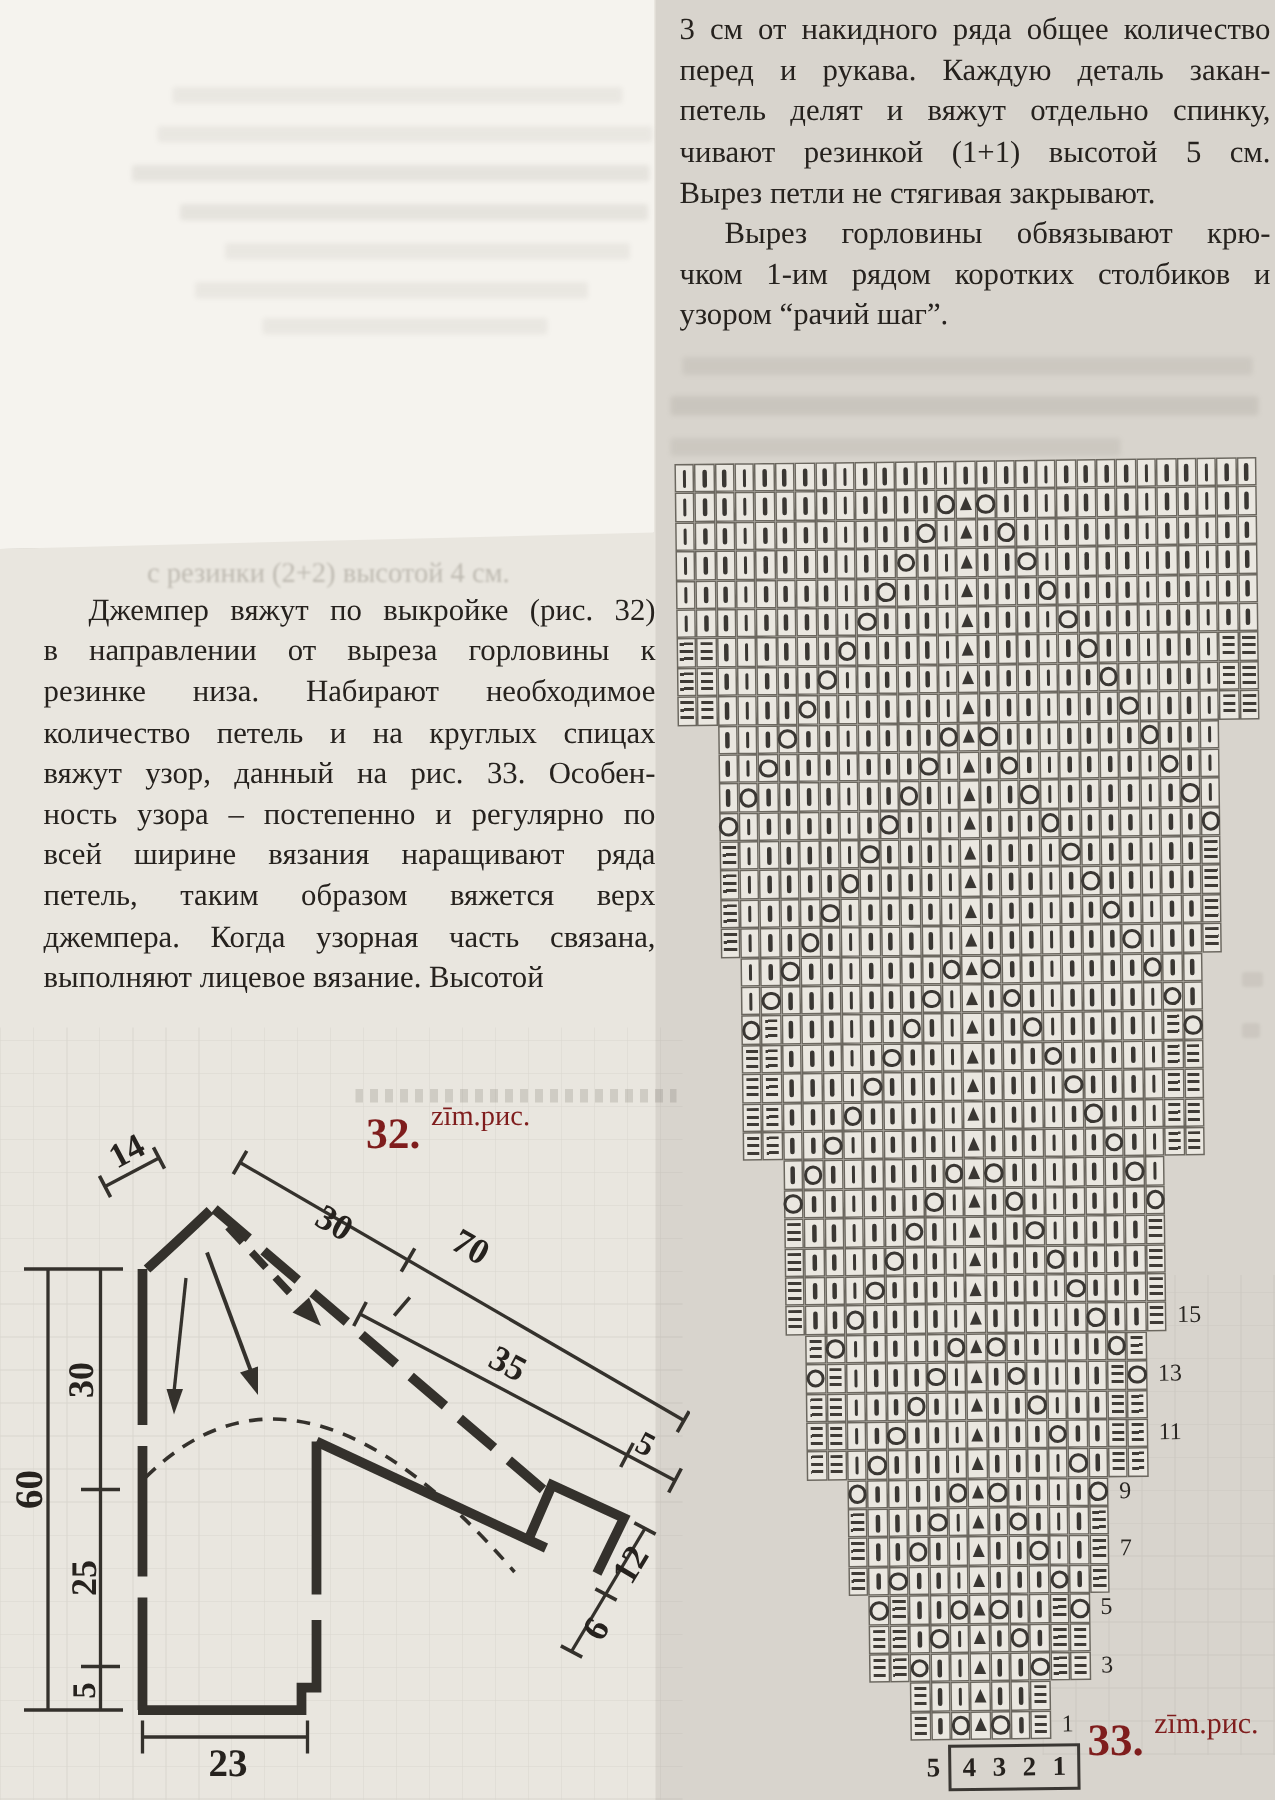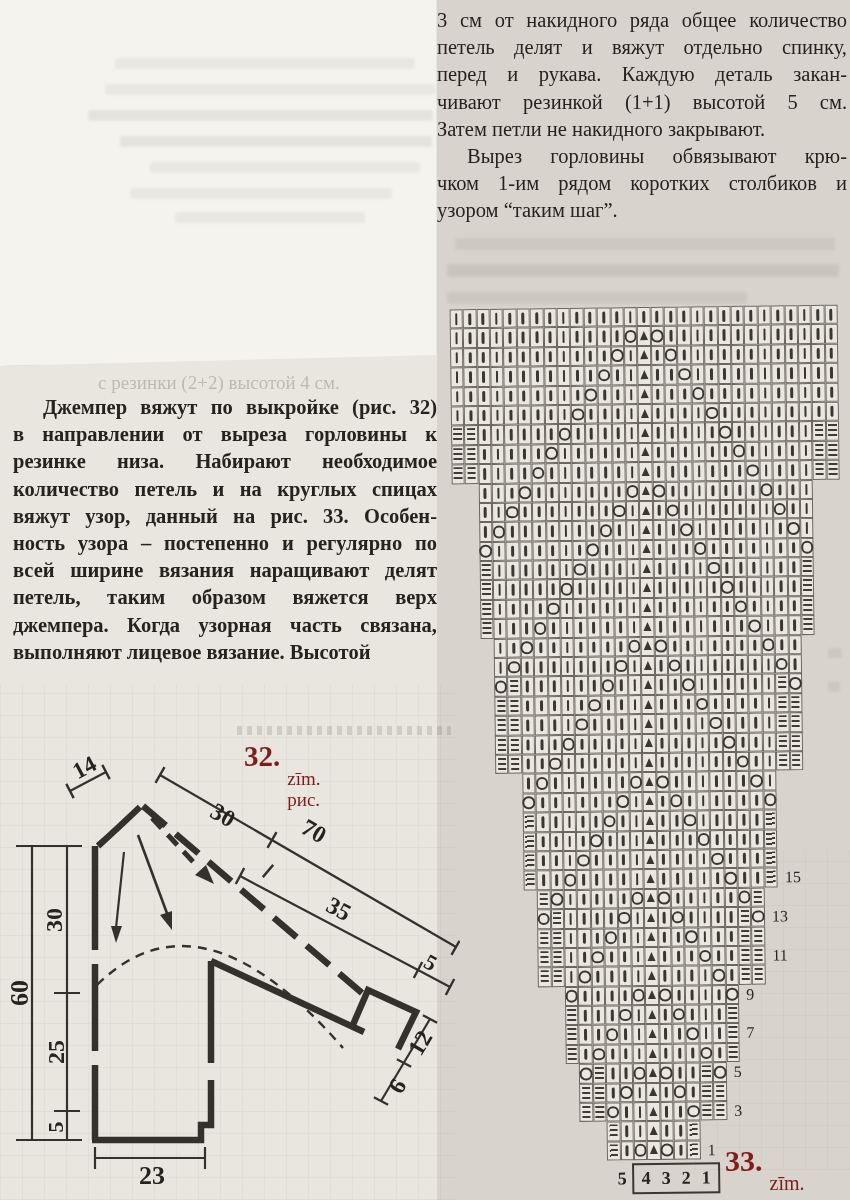--- a/index.html
+++ b/index.html
@@ -9,26 +9,26 @@
   .white-sheet{position:absolute;left:0;top:0;width:436px;height:366px;background:#f5f3ee;
     clip-path:polygon(0 0,100% 0,100% 97%,0 100%);box-shadow:0 3px 5px rgba(60,55,45,.25);}
   .ghost{position:absolute;background:#7b766c;opacity:.09;filter:blur(1.6px);border-radius:2px;}
   .ghost-strip{position:absolute;opacity:.20;filter:blur(.5px);
     background:repeating-linear-gradient(90deg,#6b665e 0 5px,transparent 5px 10px);}
   .ghost-grid{position:absolute;opacity:.12;background-image:
     repeating-linear-gradient(0deg,rgba(110,105,95,.5) 0 1px,transparent 1px 22px),
     repeating-linear-gradient(90deg,rgba(110,105,95,.5) 0 1px,transparent 1px 22px);}
   .ghost-text{position:absolute;color:#8a857a;opacity:.45;filter:blur(.7px);font-size:19px;white-space:nowrap;}
   .tblock{position:absolute;color:#26221e;font-size:20.5px;line-height:27.2px;}
-  .tline{text-align:justify;text-align-last:justify;white-space:normal;}
+  .tline{text-align:justify;text-align-last:justify;white-space:normal;padding-left:16px;}
   .tline.last{text-align-last:left;}
   .tline.ind{text-indent:30px;}
   .figcap{position:absolute;display:flex;gap:7px;color:#7f1d1d;align-items:flex-start;}
   .figcap .num{font-weight:bold;font-size:29px;margin-top:5px;}
-  .figcap .zr{font-size:19px;line-height:1.08;display:flex;flex-direction:column;margin-top:34px;}
+  .figcap .zr{font-size:19px;line-height:1.08;display:flex;flex-direction:row;}
   
   #chart33{position:absolute;left:453px;top:307px;width:392px;transform:rotate(-0.7deg);}
   .chart-row{position:relative;display:flex;justify-content:center;height:19.4px;}
   .cell{flex:0 0 auto;width:13.4px;height:19.4px;box-sizing:border-box;border:0.8px solid #6b675f;
     background:#eae7e0;position:relative;}
   .c-bar::after{content:"";position:absolute;left:50%;top:3px;transform:translateX(-50%);
     width:2.8px;height:11.5px;background:#3a3733;border-radius:2px;}
   .c-circle::after{content:"";position:absolute;left:50%;top:50%;transform:translate(-50%,-50%);
     width:8.6px;height:8.6px;border:2.3px solid #3a3733;border-radius:50%;}
   .c-tri::after{content:"";position:absolute;left:50%;top:50%;transform:translate(-50%,-55%);
@@ -69,41 +69,41 @@
   <div class="ghost-strip" style="left:237px;top:726px;width:214px;height:9px;"></div>
 
   <div class="ghost-grid" style="left:0;top:685px;width:455px;height:515px;"></div>
   <div class="ghost-grid" style="left:695px;top:850px;width:155px;height:320px;opacity:.10;"></div>
   <div class="edge-smudge" style="left:828px;top:648px;width:14px;height:10px;"></div>
   <div class="edge-smudge" style="left:828px;top:682px;width:12px;height:10px;"></div>
 
   <div class="tblock" style="left:437px;top:7px;width:410px;">
     <div>
         <div class="tline">3 см от накидного ряда общее количество</div>
+        <div class="tline">перед и рукава. Каждую деталь закан-</div>
         <div class="tline">петель делят и вяжут отдельно спинку,</div>
-        <div class="tline">перед и рукава. Каждую деталь закан-</div>
         <div class="tline">чивают резинкой (1+1) высотой 5 см.</div>
-        <div class="tline last">Затем петли не накидного закрывают.</div>
+        <div class="tline last">Вырез петли не стягивая закрывают.</div>
       </div>
     <div>
         <div class="tline ind">Вырез горловины обвязывают крю-</div>
         <div class="tline">чком 1-им рядом коротких столбиков и</div>
-        <div class="tline last">узором “таким шаг”.</div>
+        <div class="tline last">узором “рачий шаг”.</div>
       </div>
   </div>
 
-  <div class="tblock" style="left:13px;top:394px;width:424px;font-weight:bold;">
+  <div class="tblock" style="left:13px;top:394px;width:424px;">
     <div>
         <div class="tline ind">Джемпер вяжут по выкройке (рис. 32)</div>
         <div class="tline">в направлении от выреза горловины к</div>
         <div class="tline">резинке низа. Набирают необходимое</div>
         <div class="tline">количество петель и на круглых спицах</div>
         <div class="tline">вяжут узор, данный на рис. 33. Особен-</div>
         <div class="tline">ность узора – постепенно и регулярно по</div>
-        <div class="tline">всей ширине вязания наращивают делят</div>
+        <div class="tline">всей ширине вязания наращивают ряда</div>
         <div class="tline">петель, таким образом вяжется верх</div>
         <div class="tline">джемпера. Когда узорная часть связана,</div>
         <div class="tline last">выполняют лицевое вязание. Высотой</div>
       </div>
   </div>
 
   <div class="figcap" style="left:244px;top:735px;">
     <span class="num">32.</span>
     <span class="zr">
       <span>zīm.</span>

